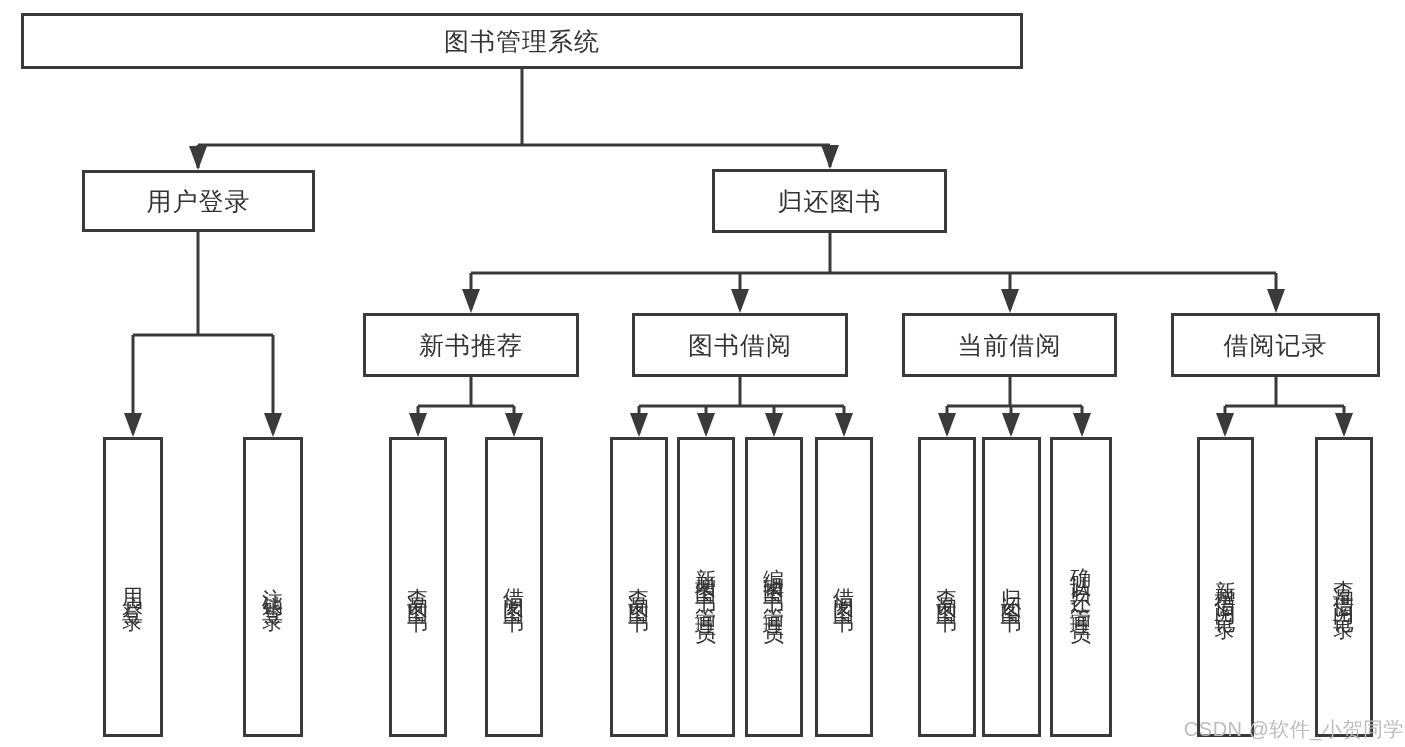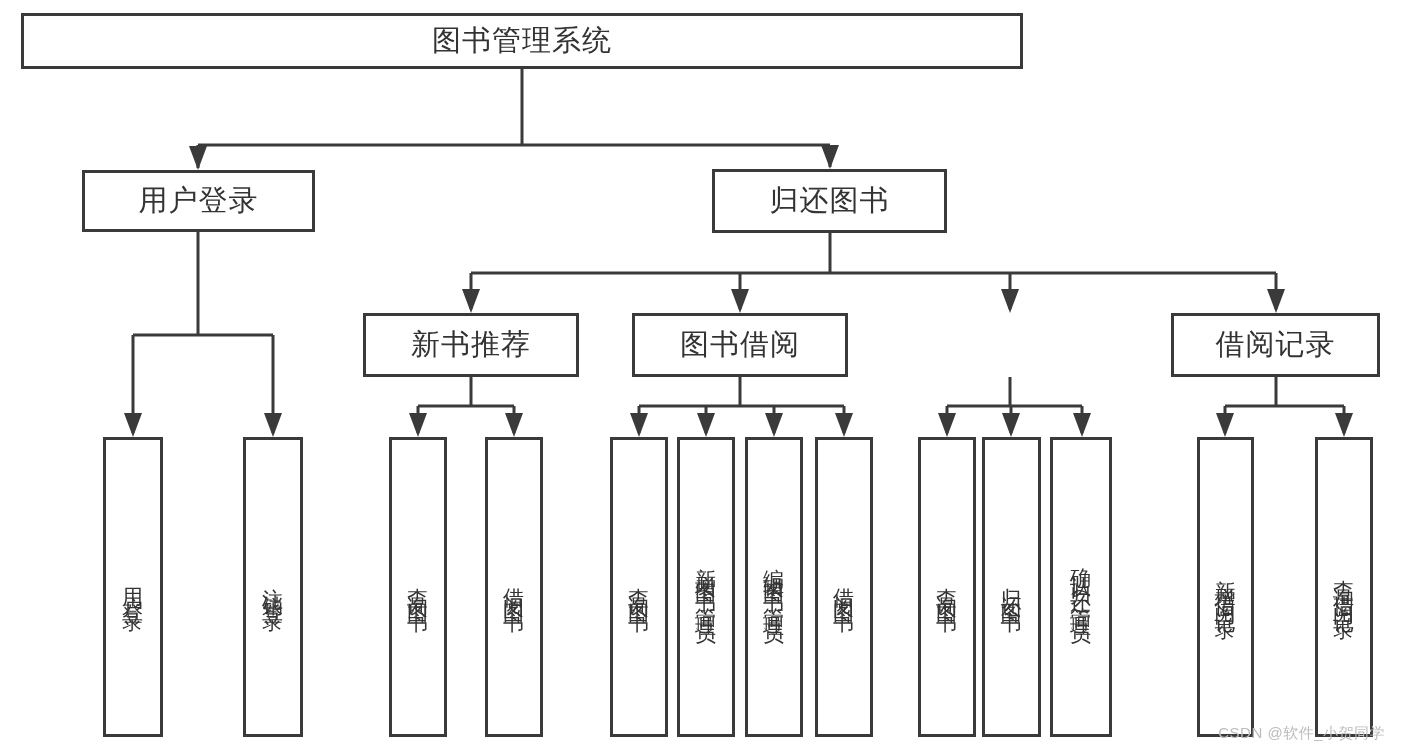--- a/index.html
+++ b/index.html
@@ -24,43 +24,43 @@
     stroke:var(--line);stroke-width:3;fill:none;
   }
   .connector-svg polygon{
     fill:var(--line);stroke:none;
   }
   .hbox{
     position:absolute;box-sizing:border-box;
     border:3px solid var(--line);
     background:var(--bg);
     display:flex;align-items:center;justify-content:center;
-    font-size:29px;letter-spacing:1px;color:var(--text);
+    font-size:25px;letter-spacing:1px;color:var(--text);
     z-index:2;
   }
   .vbox{
     position:absolute;box-sizing:border-box;
     border:3px solid var(--line);
     background:var(--bg);
     display:flex;align-items:center;justify-content:center;
     z-index:2;
   }
   .vtext{
     writing-mode:vertical-rl;
     text-orientation:mixed;
     font-size:21px;
     letter-spacing:8px;
     line-height:1.1;
     color:var(--text);
     white-space:nowrap;
   }
   .watermark{
     position:absolute;
-    right:20px;bottom:4px;
-    font-size:15px;
+    right:1px;bottom:4px;
+    font-size:20px;
     color:var(--watermark);
     letter-spacing:0.5px;
     z-index:5;
   }
 </style>
 </head>
 <body>
 
 <div class="stage">
 
@@ -96,20 +96,21 @@
     </g>
   </svg>
 
   <div class="hbox" style="left:21px;top:13px;width:1002px;height:56px;">图书管理系统</div>
 
   <div class="hbox" style="left:82px;top:170px;width:233px;height:62px;">用户登录</div>
   <div class="hbox" style="left:712px;top:169px;width:235px;height:64px;">归还图书</div>
 
   <div class="hbox" style="left:632px;top:313px;width:216px;height:64px;">图书借阅</div>
   <div class="hbox" style="left:363px;top:313px;width:216px;height:64px;">新书推荐</div>
+  <div class="hbox" style="left:902px;top:313px;width:215px;height:64px;">当前借阅</div>
   <div class="hbox" style="left:1171px;top:313px;width:209px;height:64px;">借阅记录</div>
 
   <div class="vbox" style="left:103px;top:437px;width:60px;height:300px;">
     <span class="vtext">用户登录</span>
   </div>
   <div class="vbox" style="left:243px;top:437px;width:60px;height:300px;">
     <span class="vtext">注销登录</span>
   </div>
 
   <div class="vbox" style="left:389px;top:437px;width:58px;height:300px;">

